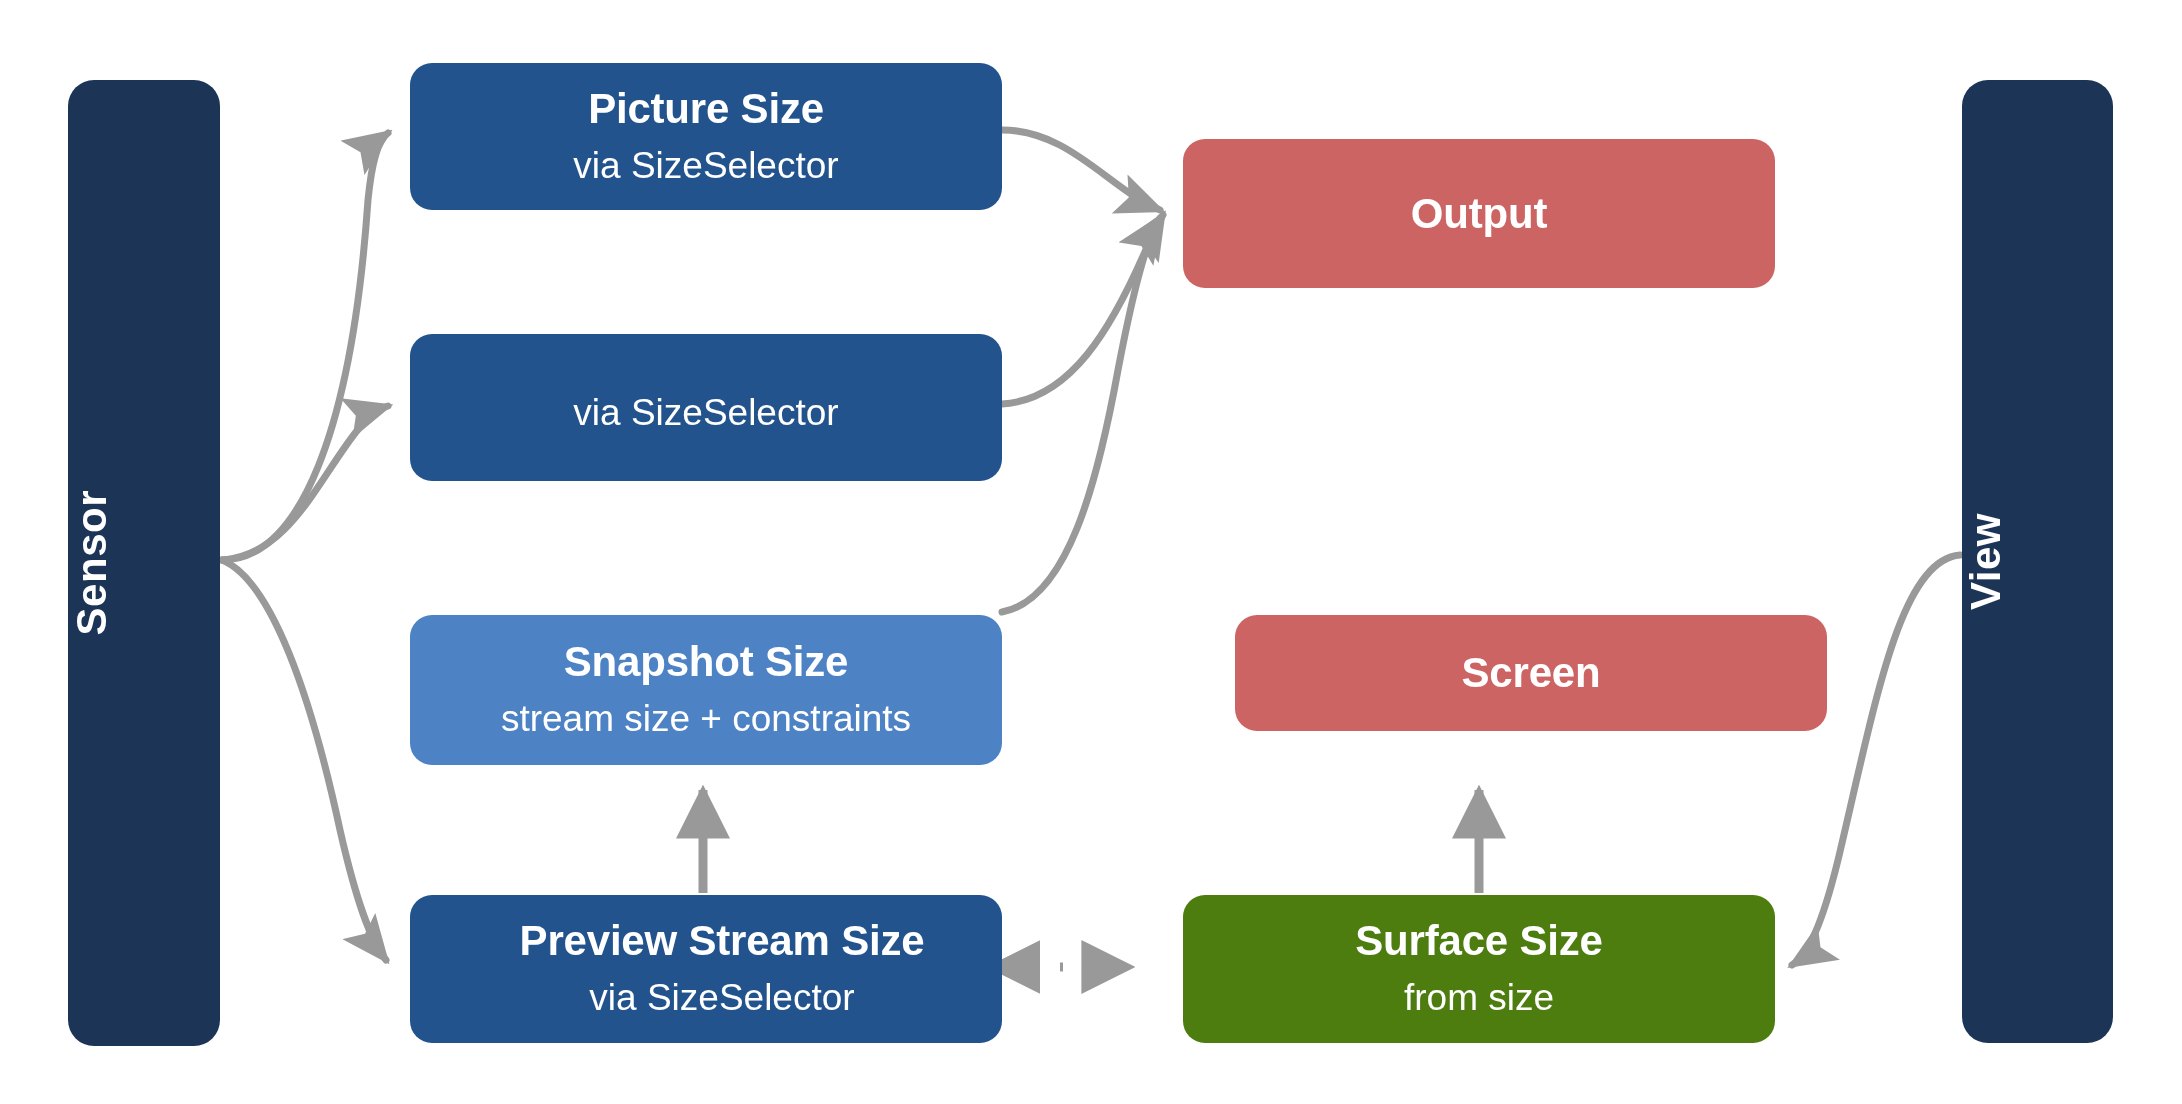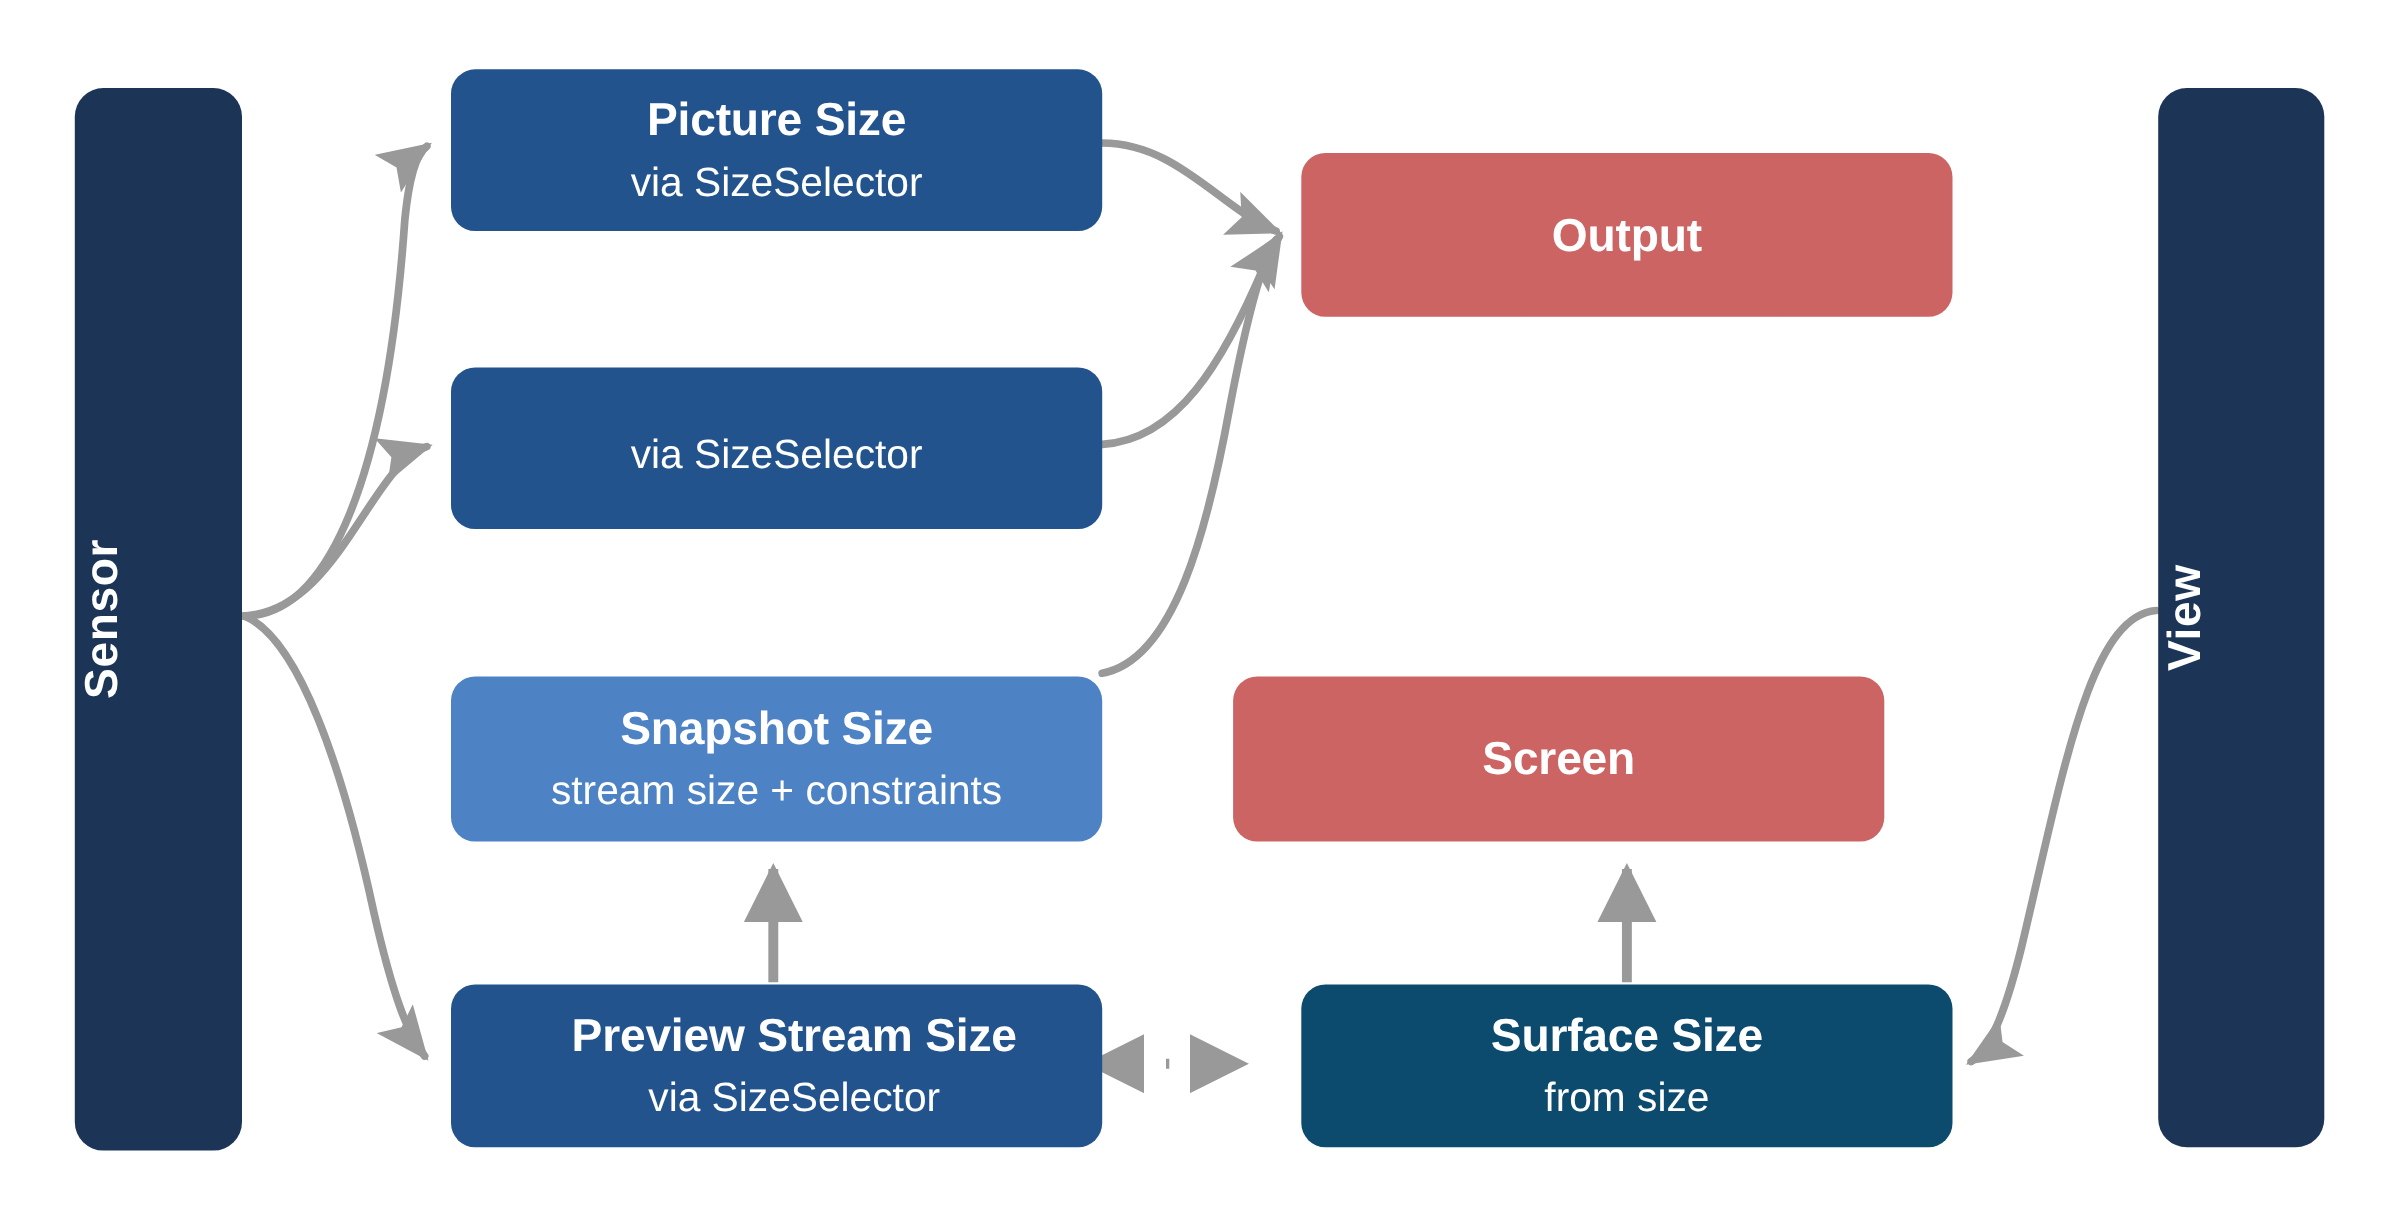--- a/index.html
+++ b/index.html
@@ -60,22 +60,22 @@
   
   #node-sensor        { left: 68px;   top: 80px;  width: 152px; height: 966px; background: #1C3557; }
   #node-view          { left: 1962px; top: 80px;  width: 151px; height: 963px; background: #1C3557; }
 
   #node-picture-size  { left: 410px;  top: 63px;  width: 592px; height: 147px; background: #22538D; }
   #node-video-size    { left: 410px;  top: 334px; width: 592px; height: 147px; background: #22538D; }
   #node-snapshot-size { left: 410px;  top: 615px; width: 592px; height: 150px; background: #4D82C4; }
   #node-preview-size  { left: 410px;  top: 895px; width: 592px; height: 148px; background: #22538D; padding-left: 32px; }
 
   #node-output        { left: 1183px; top: 139px; width: 592px; height: 149px; background: #CC6464; }
-  #node-screen        { left: 1121px; top: 615px; width: 592px; height: 150px; background: #CC6464; }
-  #node-surface-size  { left: 1183px; top: 895px; width: 592px; height: 148px; background: #0c4a6e; }
+  #node-screen        { left: 1235px; top: 615px; width: 592px; height: 116px; background: #CC6464; }
+  #node-surface-size  { left: 1183px; top: 895px; width: 592px; height: 148px; background: #4d7c0f; }
 </style>
 </head>
 <body>
 
 <div id="canvas">
 
   <svg class="edges" viewBox="0 0 2182 1104" width="2182" height="1104" xmlns="http://www.w3.org/2000/svg">
     <defs>
       <marker id="arrowhead" markerWidth="7" markerHeight="6" refX="6.2" refY="3" orient="auto" markerUnits="strokeWidth">
         <path d="M0,0 L7,3 L0,6 L1.4,3 Z" fill="#999999"></path>

